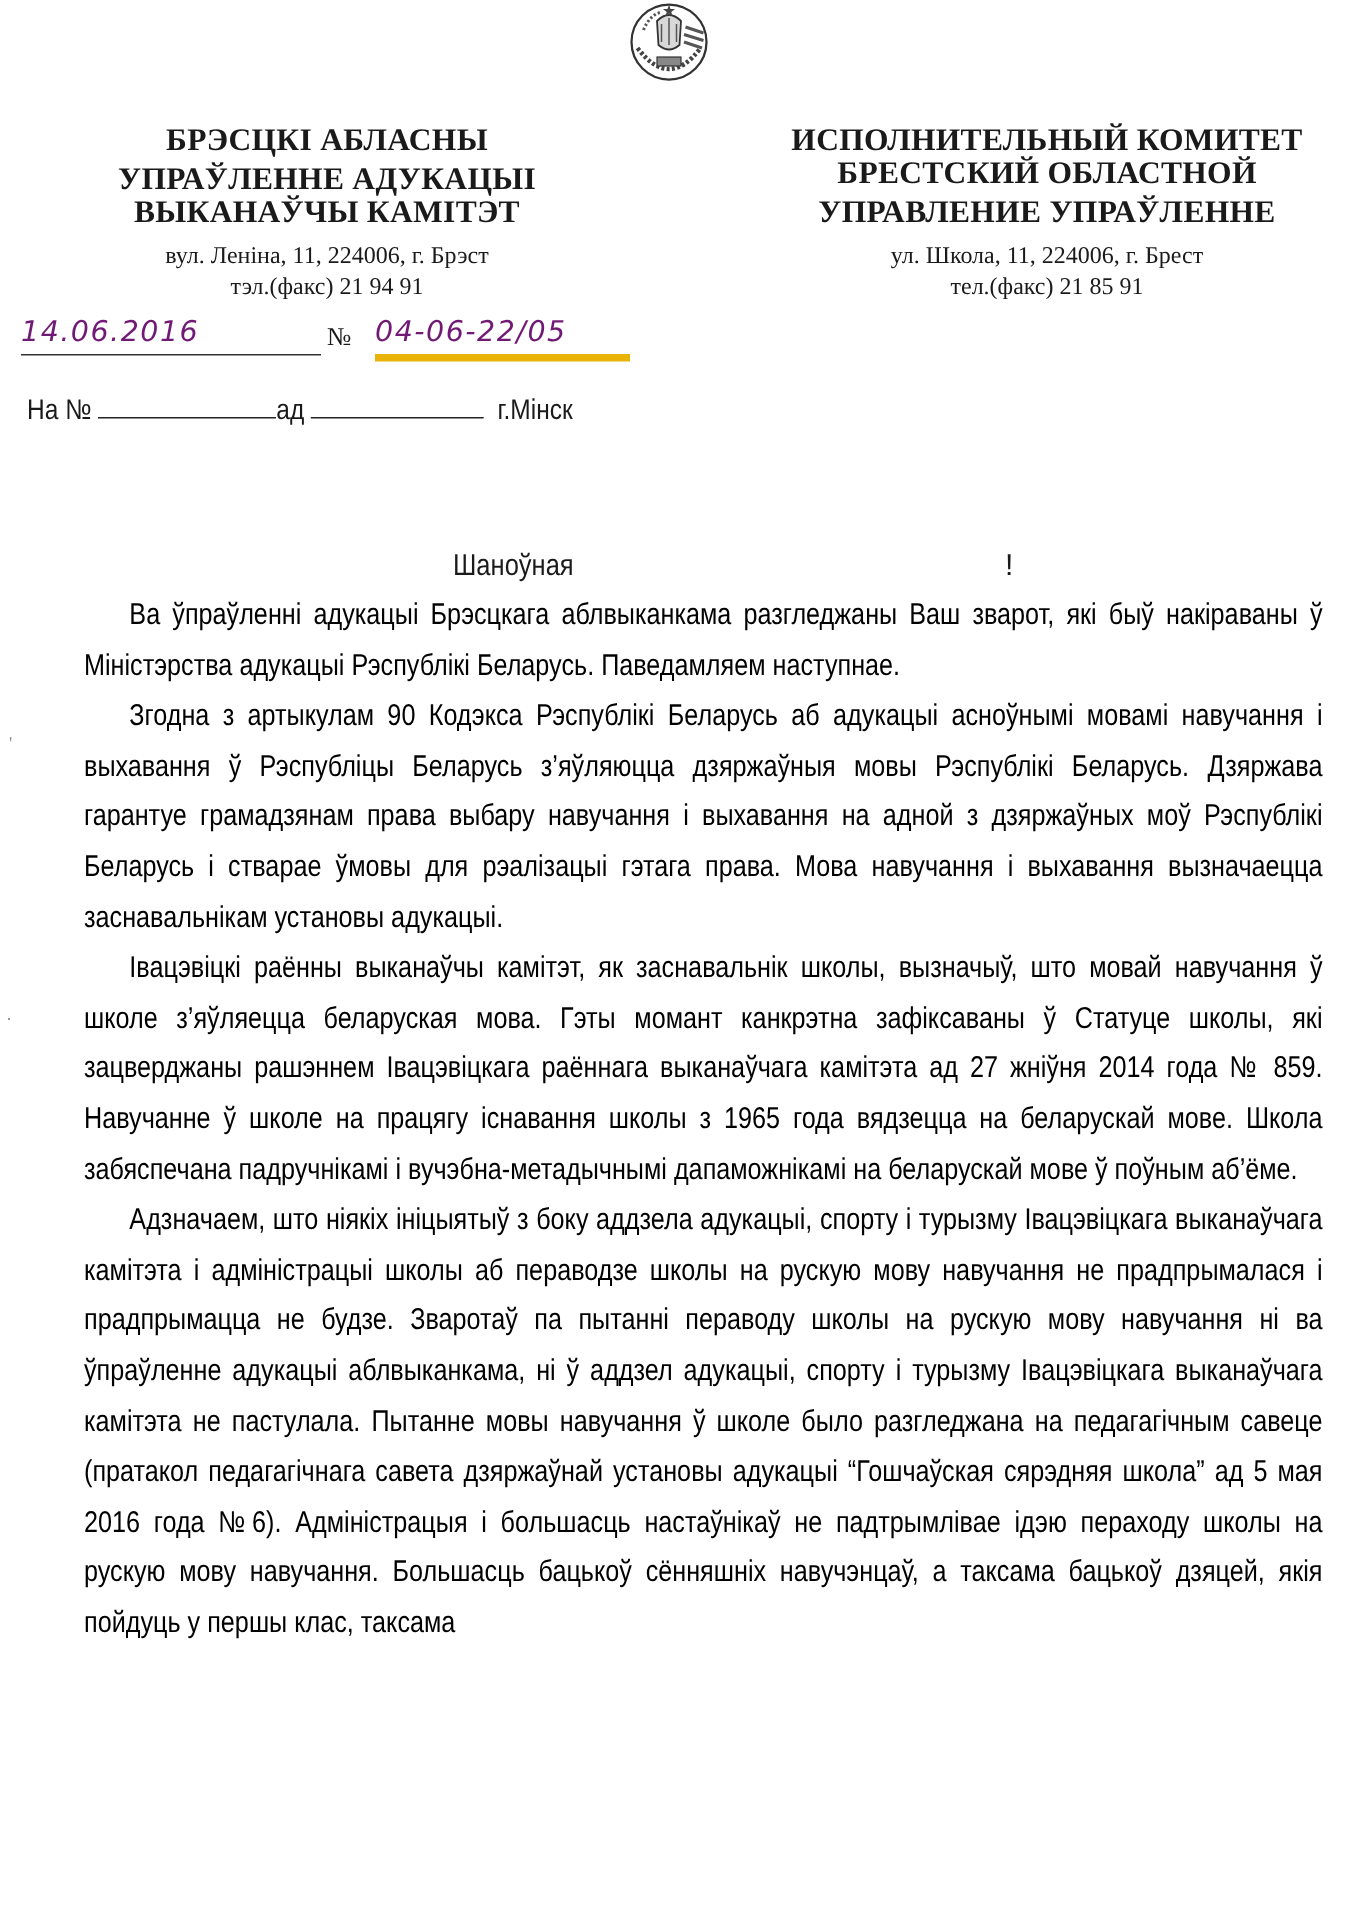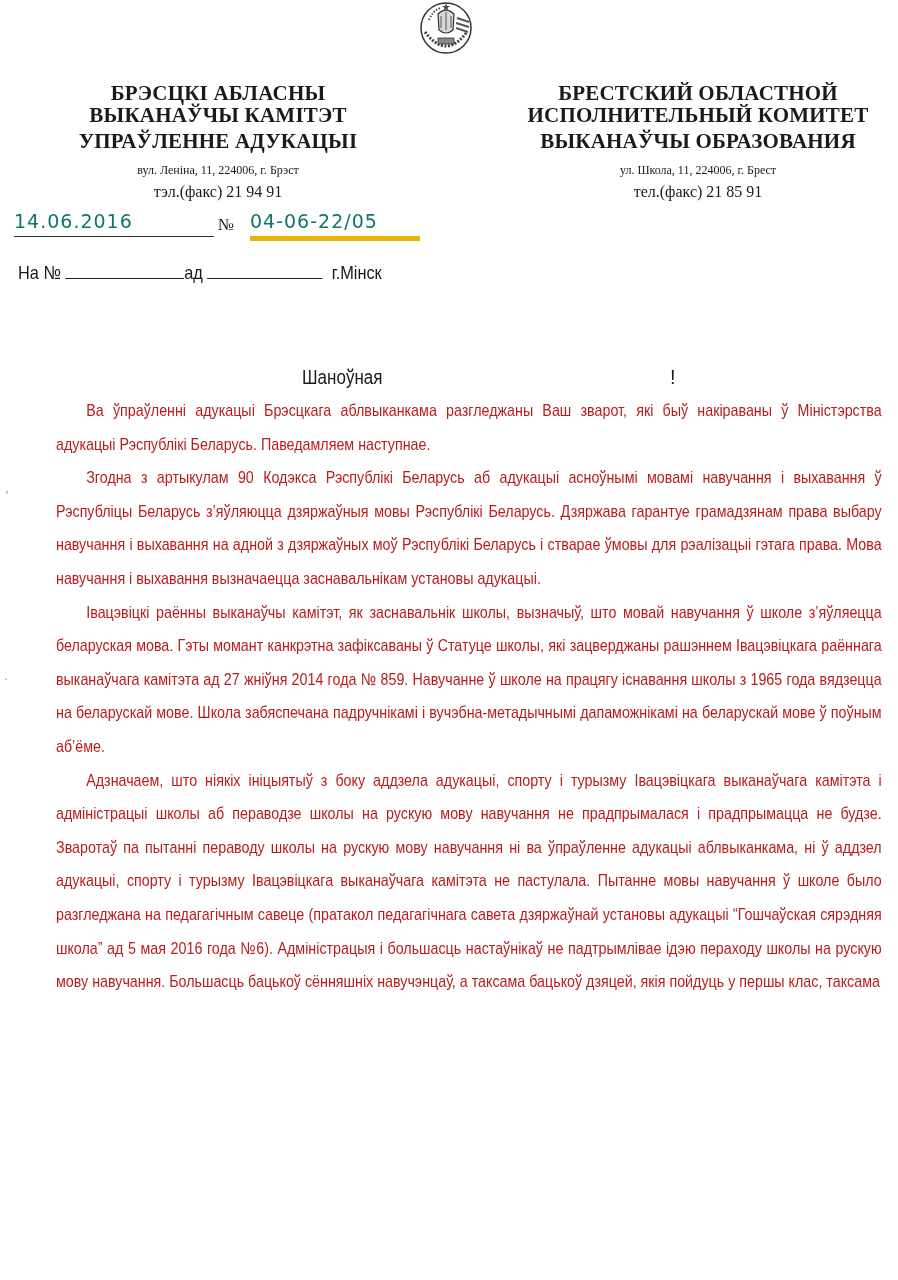--- a/index.html
+++ b/index.html
@@ -6,39 +6,39 @@
   body {
     width: 898px; height: 1280px; overflow: hidden; position: relative;
     font-family: "Liberation Serif", "DejaVu Serif", serif; color: #1a1a1a;
   }
   .emblem { position: absolute; left: 419px; top: 0; width: 54px; height: 56px; }
   .hdr-col { position: absolute; top: 82px; text-align: center; }
   .hdr-left { left: 68px; width: 300px; }
   .hdr-right { left: 508px; width: 380px; }
   .hdr-title { font-weight: bold; font-size: 21px; line-height: 22px; letter-spacing: 0.2px; }
   .hdr-title.sub { margin-top: 4px; }
-  .hdr-addr { font-size: 12px; line-height: 21px; margin-top: 8px; }
+  .hdr-addr { font-size: 16px; line-height: 21px; margin-top: 8px; }
   .hdr-tel { font-size: 16px; line-height: 21px; }
-  .hand { font-family: "DejaVu Sans", sans-serif; color: #0f766e; font-size: 19px; letter-spacing: 1px; }
+  .hand { font-family: "DejaVu Sans", sans-serif; font-style: italic; color: #701a75; font-size: 19px; letter-spacing: 1px; }
   .reg-date { position: absolute; left: 14px; top: 210px; width: 200px; border-bottom: 1px solid #333; height: 26px; }
   .reg-no-label { position: absolute; left: 218px; top: 215px; font-size: 17px; }
   .reg-no { position: absolute; left: 250px; top: 210px; width: 170px; border-bottom: 5px solid #eab308; height: 26px; }
 
   .ref-line { position: absolute; top: 262px; left: 18px; font-family: "Liberation Sans", sans-serif; font-size: 19px; transform: scaleX(0.86); transform-origin: left; white-space: nowrap; }
   .blank { display: inline-block; border-bottom: 1px solid #222; vertical-align: baseline; height: 16px; }
   .blank.a { width: 138px; }
   .blank.b { width: 134px; }
 
   .salutation { position: absolute; top: 366px; left: 302px; font-family: "Liberation Sans", sans-serif; font-size: 20px; transform: scaleX(0.85); transform-origin: left; }
   .excl { position: absolute; top: 366px; left: 670px; font-family: "Liberation Sans", sans-serif; font-size: 20px; }
 
   .body-text {
     position: absolute; top: 394px; left: 56px; width: 826px;
-    font-family: "Liberation Sans", sans-serif; font-size: 17px; line-height: 33.6px;
-    text-align: justify; color: #b91c1c;
+    font-family: "Liberation Sans", sans-serif; font-size: 20px; line-height: 33.6px;
+    text-align: justify; color: #000000;
   }
   .body-text p { margin: 0; text-indent: 36px; transform: scaleX(0.84); transform-origin: left; width: 119%; }
   .speck { position: absolute; color: #888; font-size: 12px; }
 </style>
 </head>
 <body>
 
 <div class="emblem">
   <svg width="54" height="56" viewBox="0 0 54 56">
     <circle cx="27" cy="28" r="25" fill="none" stroke="#333" stroke-width="1.5"></circle>
@@ -47,30 +47,30 @@
     <path d="M19 14 Q27 6 35 14 L34 30 Q27 36 20 30 Z" fill="#d8d8d8" stroke="#333" stroke-width="1.2"></path>
     <path d="M22 16 L22 28 M27 12 L27 30 M32 16 L32 28" stroke="#555" stroke-width="1"></path>
     <rect x="19" y="38" width="16" height="6" fill="#888" stroke="#333" stroke-width="0.8"></rect>
     <path d="M10 20 Q14 10 22 8" fill="none" stroke="#555" stroke-width="2" stroke-dasharray="1.5 1.5"></path>
     <path d="M27 3 L28 6 L31 6 L28.5 8 L29.5 11 L27 9 L24.5 11 L25.5 8 L23 6 L26 6 Z" fill="#444"></path>
   </svg>
 </div>
 
 <div class="hdr-col hdr-left">
   <div class="hdr-title">БРЭСЦКІ АБЛАСНЫ</div>
+  <div class="hdr-title sub">УПРАЎЛЕННЕ АДУКАЦЫІ</div>
   <div class="hdr-title">ВЫКАНАЎЧЫ КАМІТЭТ</div>
-  <div class="hdr-title sub">УПРАЎЛЕННЕ АДУКАЦЫІ</div>
   <div class="hdr-addr">вул. Леніна, 11, 224006, г. Брэст</div>
   <div class="hdr-tel">тэл.(факс) 21 94 91</div>
 </div>
 
 <div class="hdr-col hdr-right">
+  <div class="hdr-title">ИСПОЛНИТЕЛЬНЫЙ КОМИТЕТ</div>
   <div class="hdr-title">БРЕСТСКИЙ ОБЛАСТНОЙ</div>
-  <div class="hdr-title">ИСПОЛНИТЕЛЬНЫЙ КОМИТЕТ</div>
-  <div class="hdr-title sub">ВЫКАНАЎЧЫ ОБРАЗОВАНИЯ</div>
+  <div class="hdr-title sub">УПРАВЛЕНИЕ УПРАЎЛЕННЕ</div>
   <div class="hdr-addr">ул. Школа, 11, 224006, г. Брест</div>
   <div class="hdr-tel">тел.(факс) 21 85 91</div>
 </div>
 
 <div class="reg-date">
   <span class="hand">14.06.2016</span>
 </div>
 <span class="reg-no-label">№</span>
 <div class="reg-no">
   <span class="hand">04-06-22/05</span>

